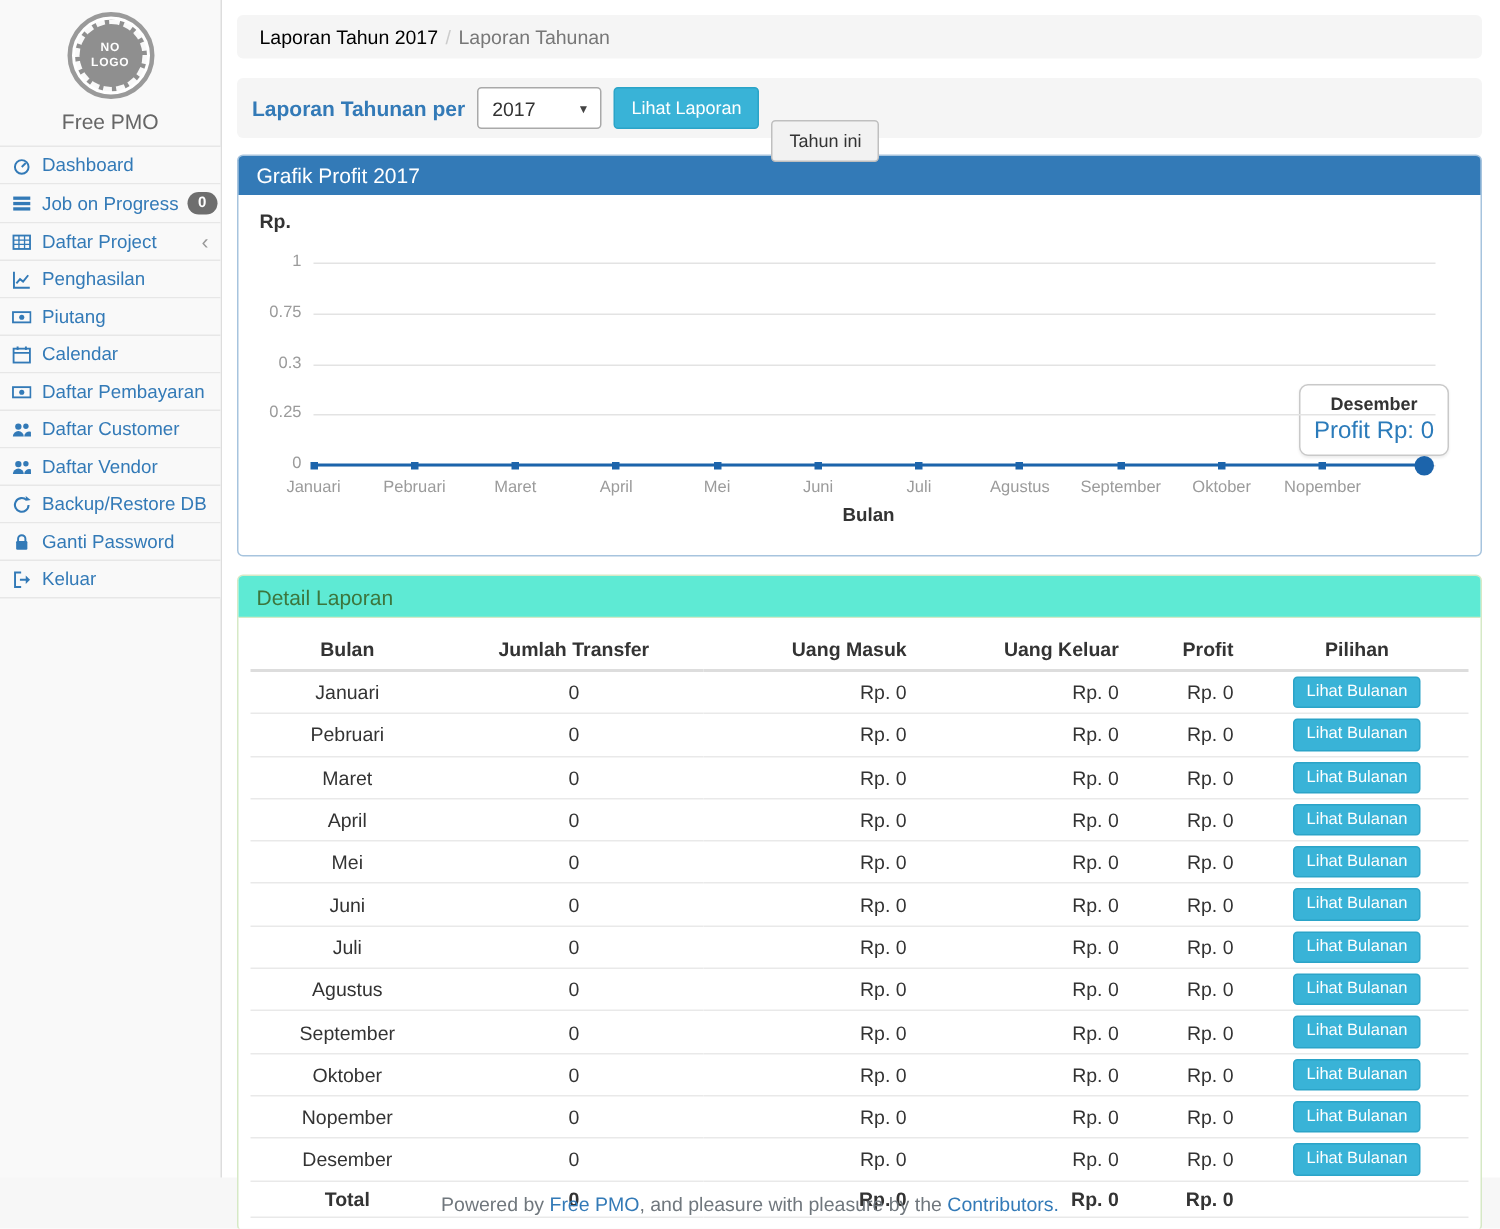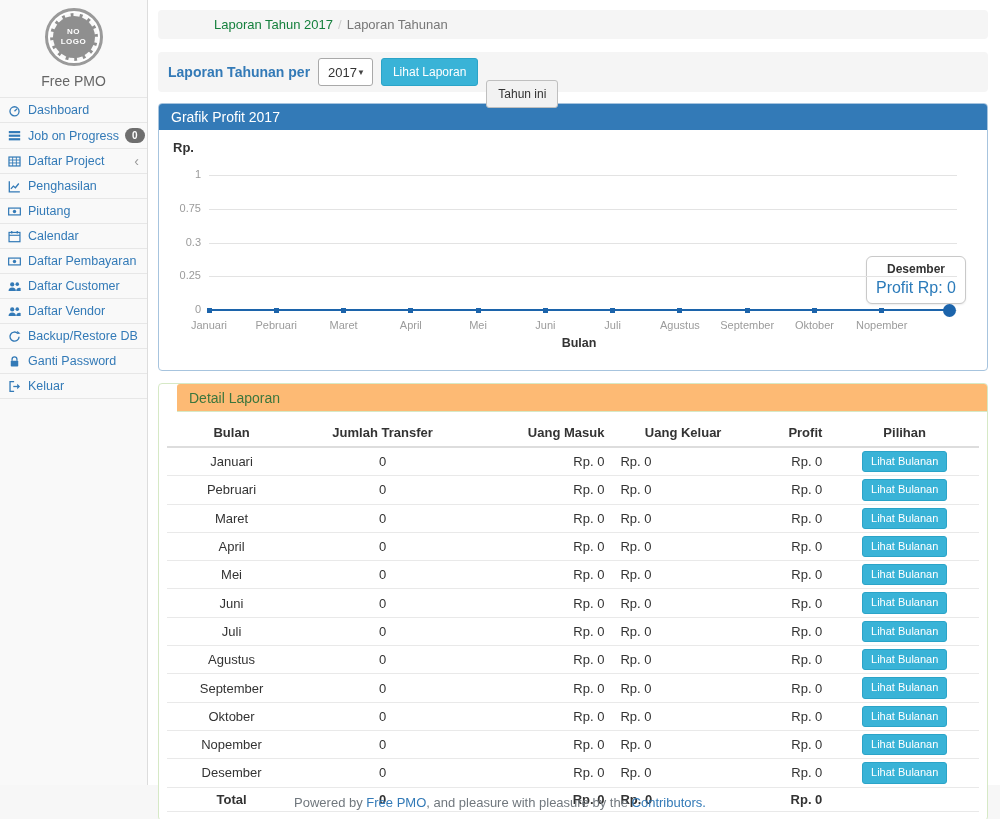--- a/index.html
+++ b/index.html
@@ -20,37 +20,37 @@
   .mi-icon { width:14px; height:14px; flex:0 0 14px; display:flex; align-items:center; }
   .mi-icon svg { width:13px; height:13px; display:block; }
   .mi-label { white-space:nowrap; }
   .mi-badge { margin-left:auto; background:#6e6e6e; color:#fff; font-size:10px; font-weight:bold; padding:2px 7px; border-radius:10px; line-height:1.1; }
   .mi-chevron { margin-left:auto; color:#999; font-size:14px; line-height:1; padding-right:2px; }
 
   
   .main { flex:1; background:#fff; padding:10px 12px 0 10px; min-width:0; }
 
   .breadcrumb-bar { background:#f5f5f5; border-radius:4px; padding:7px 15px; margin-bottom:13px; font-size:13px; color:#777; }
-  .breadcrumb-bar a { color:#15803d; text-decoration:none;margin-left:41px; }
+  .breadcrumb-bar a { color:#000000; text-decoration:none; }
   .bc-sep { color:#ccc; margin:0 5px; }
 
   .filter-bar { background:#f5f5f5; border-radius:4px; padding:6px 10px; margin-bottom:11px; display:flex; align-items:center; gap:8px; height:40px; }
   .filter-label { color:#337ab7; font-weight:bold; font-size:14px; }
-  .select-box { background:#fff; border:1px solid #a9a9a9; border-radius:3px; height:28px; display:inline-flex; align-items:center; gap:0; padding:0 7px 0 9px; cursor:pointer; }
+  .select-box { background:#fff; border:1px solid #a9a9a9; border-radius:3px; height:28px; display:inline-flex; align-items:center; gap:28px; padding:0 7px 0 9px; cursor:pointer; }
   .select-value { font-size:13px; color:#333; }
   .select-caret { font-size:8px; color:#444; }
   .btn { display:inline-flex; align-items:center; justify-content:center; height:28px; padding:0 11px; border-radius:3px; font-size:12px; cursor:pointer; }
   .btn-info { background:#39b3d7; border:1px solid #2ba4c8; color:#fff; }
   .btn-default { background:#f2f2f2; border:1px solid #bfbfbf; color:#333;margin-top:44px; }
 
   .panel { border-radius:4px; margin-bottom:12px; background:#fff; }
   .panel-primary { border:1px solid #a7c4de; }
   .panel-primary .panel-heading { background:#337ab7; color:#fff; padding:5px 12px; font-size:14px; border-radius:3px 3px 0 0; height:26px; display:flex; align-items:center; }
   .panel-success { border:1px solid #d6e9c6; }
-  .panel-success .panel-heading { background:#fdba74; color:#3c763d; padding:6px 12px; font-size:14px; border-radius:3px 3px 0 0; border-bottom:1px solid #d6e9c6; height:28px; display:flex; align-items:center;margin-left:18px; }
+  .panel-success .panel-heading { background:#5eead4; color:#3c763d; padding:6px 12px; font-size:14px; border-radius:3px 3px 0 0; border-bottom:1px solid #d6e9c6; height:28px; display:flex; align-items:center; }
   .panel-body { padding:8px; }
 
   
   #chart { position:relative; height:224px; }
   .axis-y-title { position:absolute; left:6px; top:2px; font-weight:bold; font-size:13px; color:#333; }
   .axis-x-title { position:absolute; left:372px; top:198px; width:80px; text-align:center; font-weight:bold; font-size:12.5px; color:#333; }
   .gridline { position:absolute; height:1px; background:#e3e3e3; }
   .ytick { position:absolute; left:0; width:34px; text-align:right; font-size:11px; color:#9b9b9b; }
   .xtick { position:absolute; width:68px; text-align:center; font-size:11px; color:#9b9b9b; }
   .chart-line { position:absolute; height:2px; }
@@ -60,21 +60,21 @@
   .tt-title { font-size:12px; font-weight:bold; color:#333; white-space:nowrap; }
   .tt-value { font-size:16px; color:#2b7bba; margin-top:3px; white-space:nowrap; }
 
   
   table.report { width:100%; border-collapse:collapse; font-size:13px; }
   table.report th { padding:5px 8px 6px; border-bottom:2px solid #ddd; font-weight:bold; }
   table.report td { padding:3px 8px; border-bottom:1px solid #e9e9e9; height:24px; }
   .col-0 { width:130px; text-align:center; }
   .col-1 { width:175px; text-align:center; }
   .col-2 { width:145px; text-align:right; }
-  .col-3 { width:143px; }
+  .col-3 { width:143px; text-align:right; }
   .col-4 { width:77px;  text-align:right; }
   .col-5 { width:150px; text-align:center; }
   .btn-xs { display:inline-block; background:#39b3d7; border:1px solid #2ba4c8; color:#fff; font-size:11px; padding:2px 8px 3px; border-radius:3px; cursor:pointer; line-height:1.3; }
   tr.total-row td { font-weight:bold; }
 
   
   .footer { width:1000px; height:34px; background:#f7f7f7; display:flex; align-items:center; justify-content:center; font-size:13px; color:#70777d; }
   .footer a { color:#337ab7; text-decoration:none; }
 </style>
 </head>

